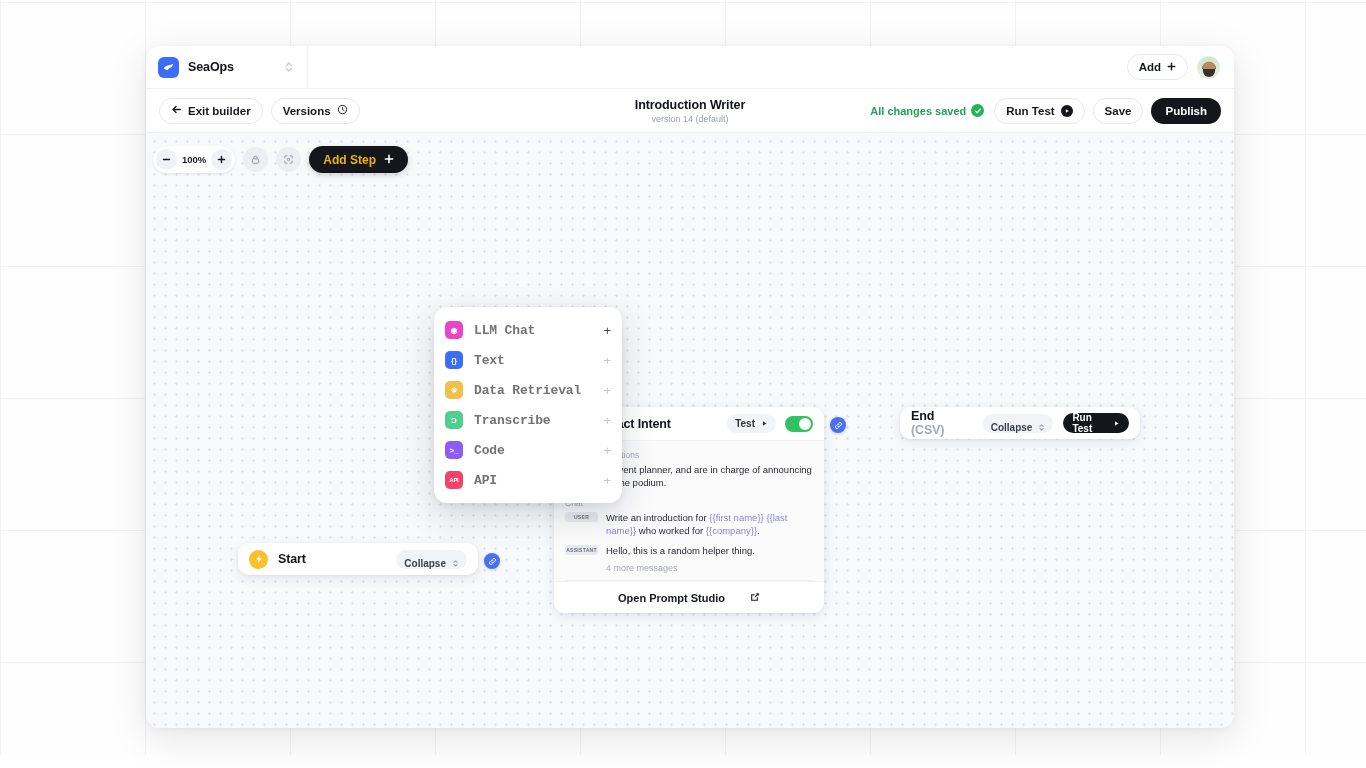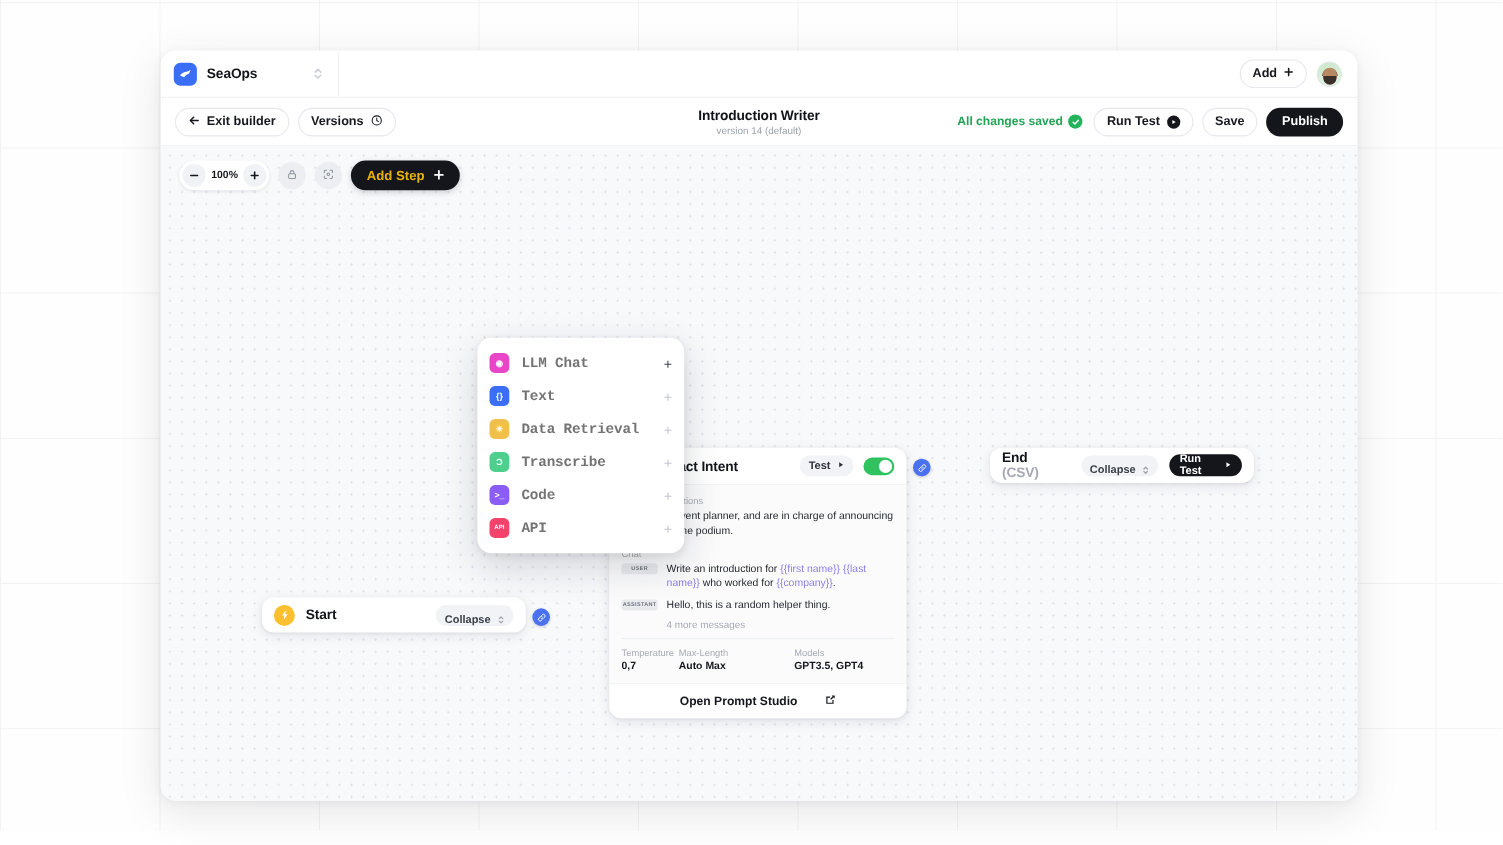--- a/index.html
+++ b/index.html
@@ -150,21 +150,21 @@
   .canvas {
     flex: 1; position: relative; overflow: hidden;
     background-color: #f8f9fb;
     background-image: radial-gradient(#e0e3ea 1px, transparent 1.1px);
     background-size: 11px 11px;
     background-position: 3px 3px;
   }
 
   
   .canvas-toolbar {
-    position: absolute; left: 17px; top: 13px;
+    position: absolute; left: 7px; top: 13px;
     display: flex; align-items: center; gap: 8px;
     z-index: 30;
     justify-content: center;
   }
   .zoom-group {
     display: flex; align-items: center; gap: 4px;
     height: 27px; padding: 0 3px;
     background: #fff; border-radius: 14px;
     box-shadow: 0 1px 3px rgba(16,24,40,.10);
   }
@@ -572,34 +572,20 @@
                 </div>
                 <div class="chat-row">
                   <span class="role-tag">ASSISTANT</span>
                   <span class="chat-text"><span>Hello, this is a random helper thing.</span></span>
                 </div>
               </div>
             <div class="more-msgs">4 more messages</div>
           </div>
 
           <div class="llm-divider"></div>
-          <div class="meta-row" id="meta-row">
-              <div class="meta-col c1">
-                <div class="meta-k">Temperature</div>
-                <div class="meta-v">0,7</div>
-              </div>
-              <div class="meta-col c2">
-                <div class="meta-k">Max-Length</div>
-                <div class="meta-v">Auto Max</div>
-              </div>
-              <div class="meta-col ">
-                <div class="meta-k">Models</div>
-                <div class="meta-v">GPT3.5, GPT4</div>
-              </div>
-            </div>
         </div>
 
         <div class="llm-foot">
           <span>Open Prompt Studio</span>
           <span>
             <svg width="10" height="10" viewBox="0 0 12 12" fill="#14171d">
               <path d="M1.4 2.6h4.2v1.3H2.7v5.4h5.4V6.4h1.3v4.2H1.4z"></path>
               <path d="M7.1 1.4h3.5v3.5l-1.3-1.3-2.6 2.6-1-1 2.6-2.6z"></path>
             </svg>
           </span>

